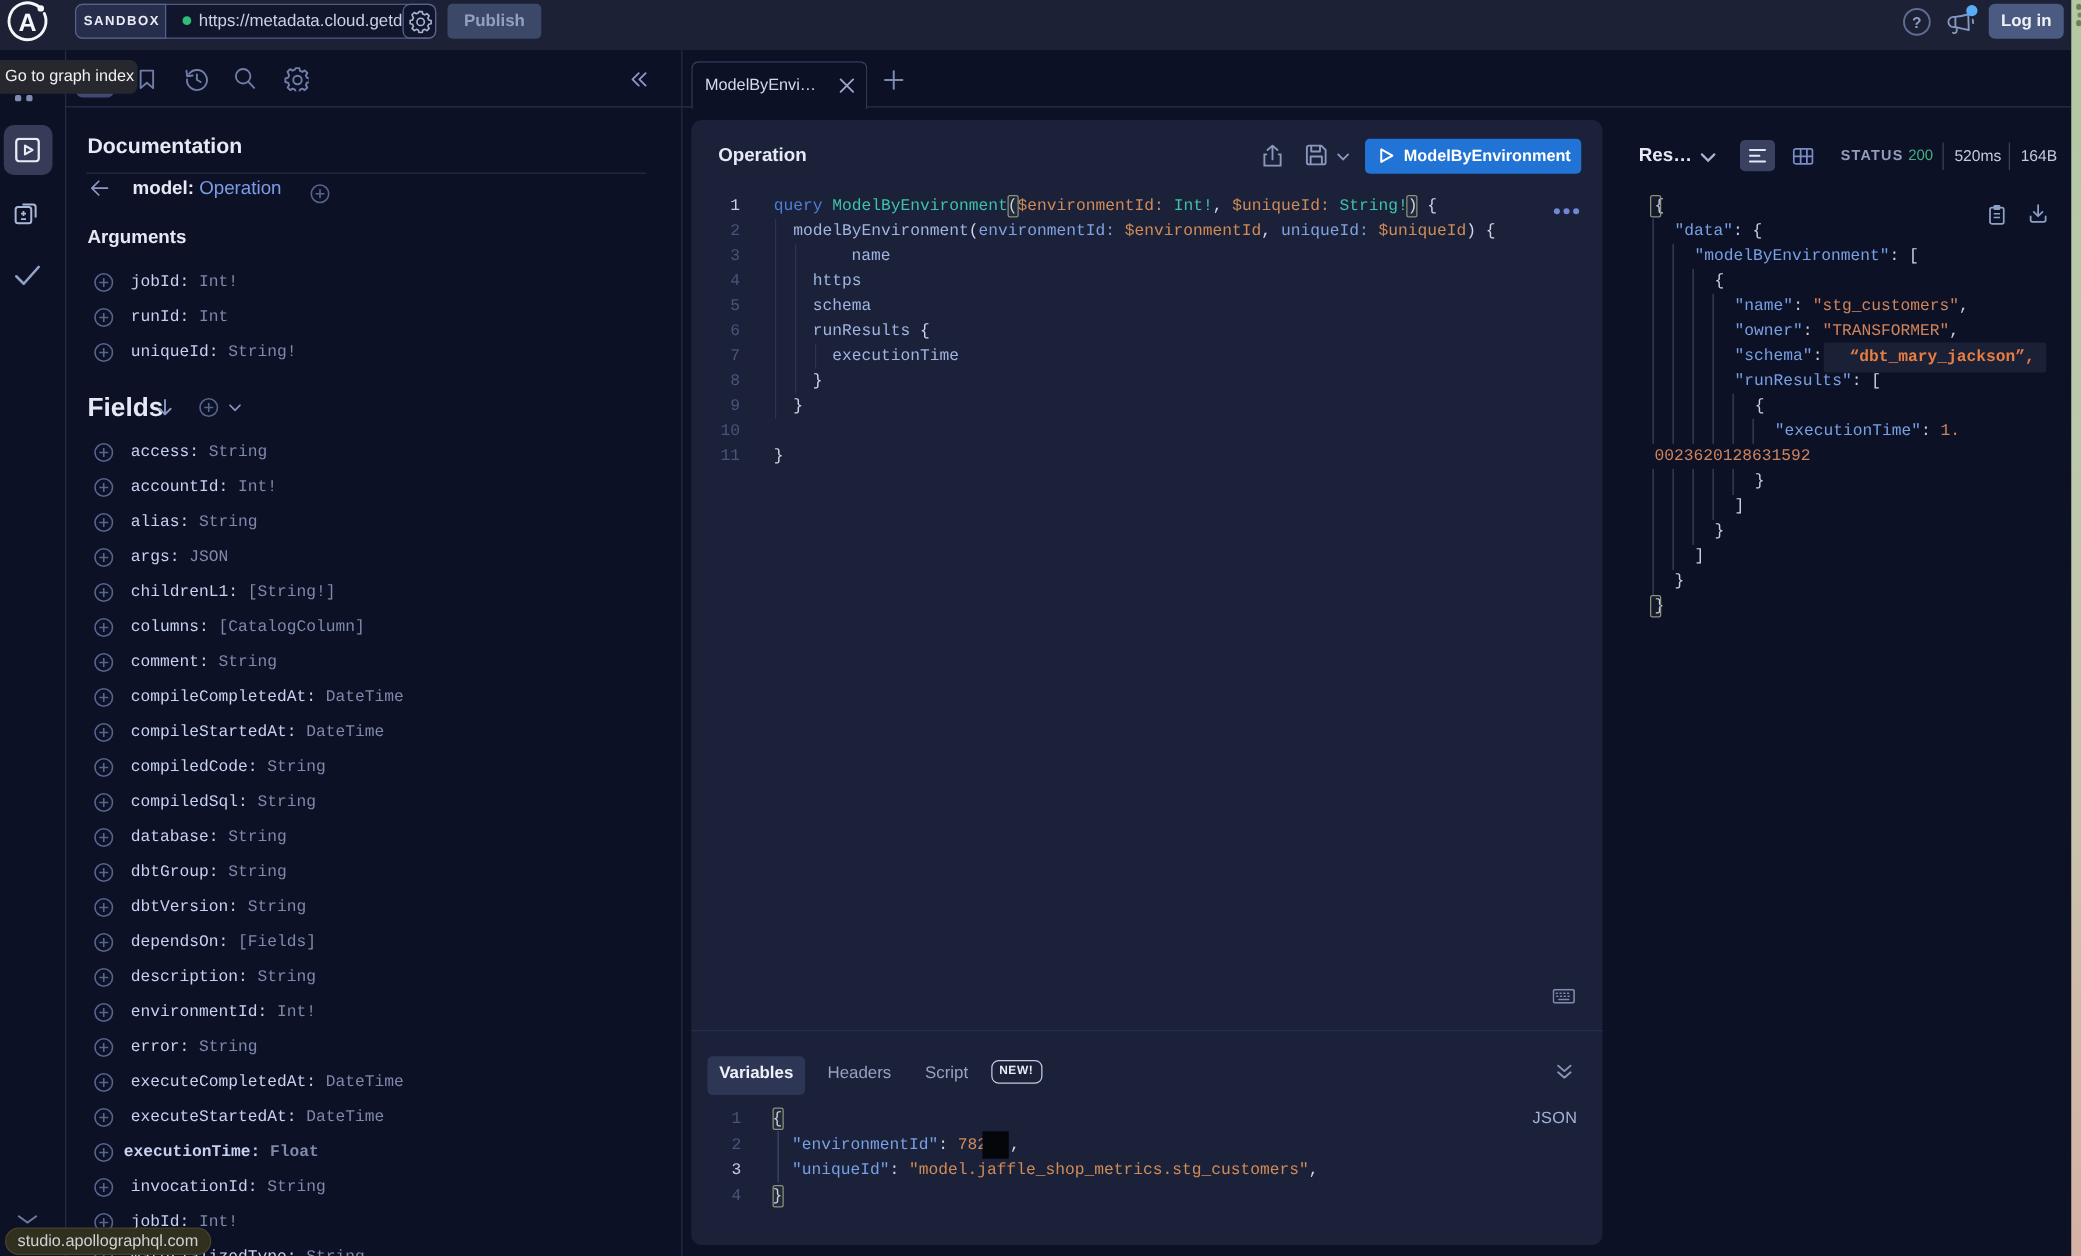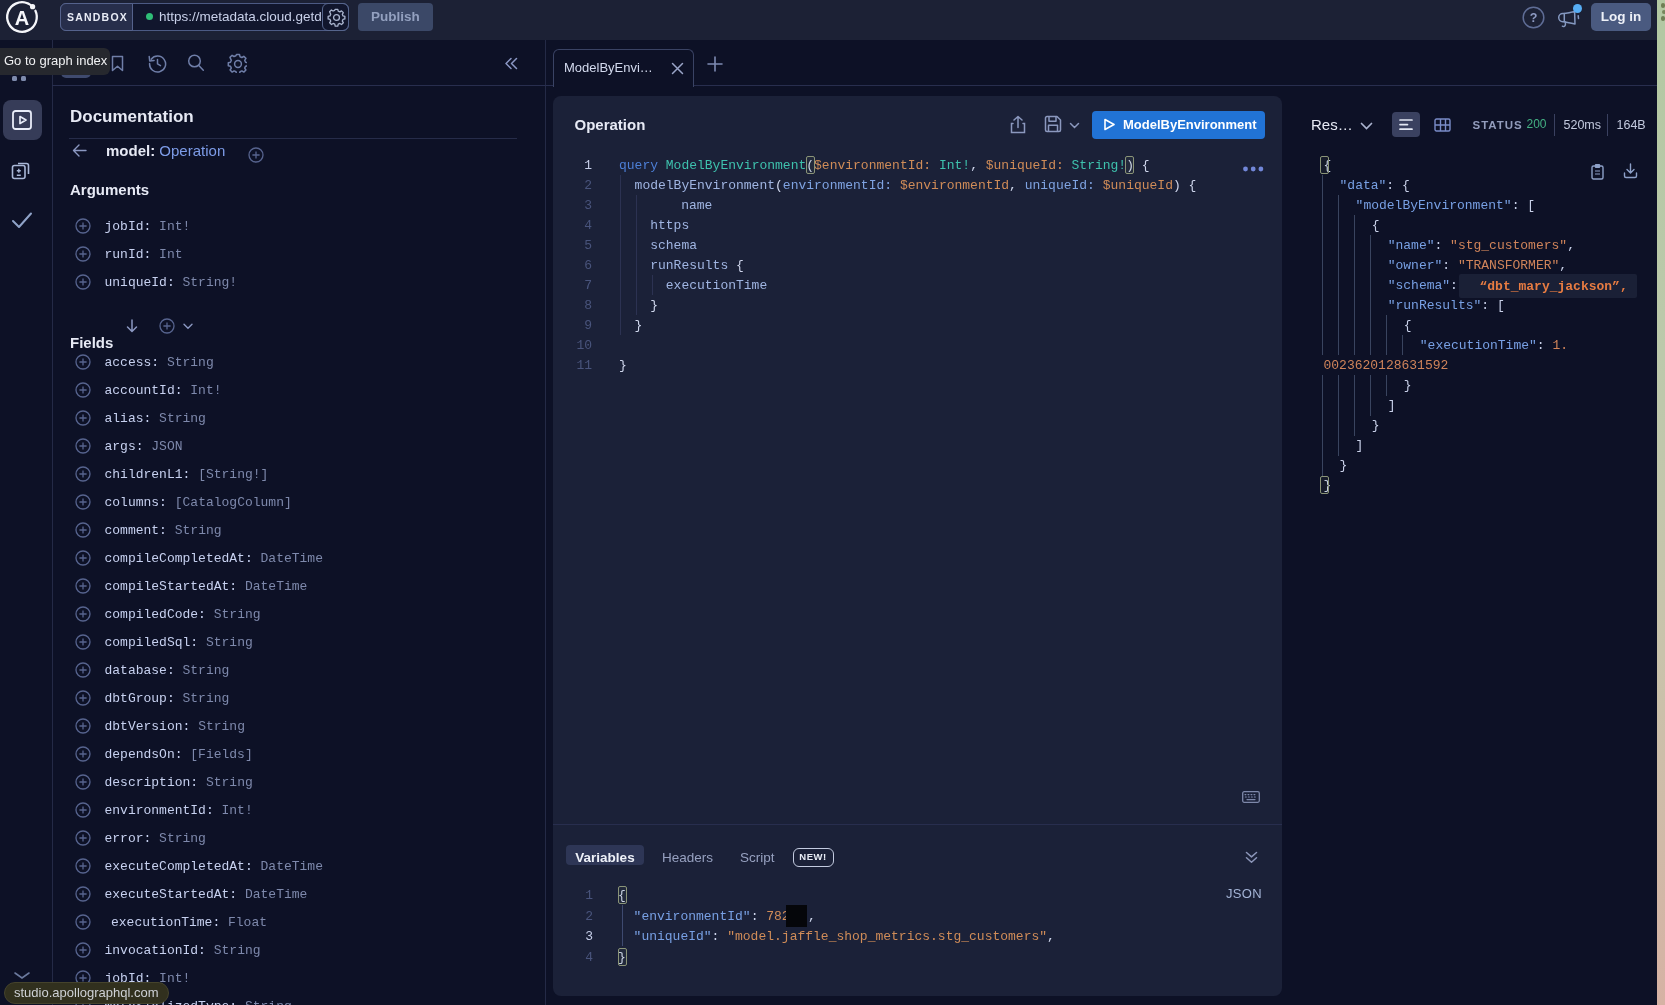--- a/index.html
+++ b/index.html
@@ -97,21 +97,21 @@
 <svg class="abs" style="left:74.5px;top:246.0px" width="16.0" height="16.0">
       <circle cx="8.0" cy="8.0" r="7.0" stroke="#57648f" stroke-width="1.3"></circle>
       <path d="M8.0 4.4v7.2M4.4 8.0h7.2" stroke="#57648f" stroke-width="1.3"></path>
     </svg>
     <div class="abs" style="left:104.5px;top:244px;"><span class="mono" style="color:#c7d1f0">runId:</span><span class="mono" style="color:#7e89ac"> Int</span></div>
 <svg class="abs" style="left:74.5px;top:274.0px" width="16.0" height="16.0">
       <circle cx="8.0" cy="8.0" r="7.0" stroke="#57648f" stroke-width="1.3"></circle>
       <path d="M8.0 4.4v7.2M4.4 8.0h7.2" stroke="#57648f" stroke-width="1.3"></path>
     </svg>
     <div class="abs" style="left:104.5px;top:272px;"><span class="mono" style="color:#c7d1f0">uniqueId:</span><span class="mono" style="color:#7e89ac"> String!</span></div>
-<div class="abs" style="left:70px;top:334px;font-size:15px;font-weight:bold;color:#e6e9f4;line-height:17px">Fields</div>
+<div class="abs" style="left:70px;top:318px;font-size:21px;font-weight:bold;color:#e6e9f4;line-height:17px">Fields</div>
 <svg class="abs" style="left:126px;top:319px;" width="12" height="14" viewBox="0 0 12 14" fill="none">
       <path d="M6 1v11M1.5 8L6 12.5 10.5 8" stroke="#8b98c2" stroke-width="1.5" stroke-linecap="round" stroke-linejoin="round"></path>
     </svg>
 <svg class="abs" style="left:159.0px;top:318.0px" width="16.0" height="16.0">
       <circle cx="8.0" cy="8.0" r="7.0" stroke="#57648f" stroke-width="1.3"></circle>
       <path d="M8.0 4.4v7.2M4.4 8.0h7.2" stroke="#57648f" stroke-width="1.3"></path>
     </svg>
 <svg class="abs" style="left:183px;top:323px;" width="10" height="7" viewBox="0 0 10 7" fill="none">
       <path d="M1 1.2l4 4 4-4" stroke="#8b98c2" stroke-width="1.4" stroke-linecap="round"></path>
     </svg>
@@ -212,21 +212,21 @@
     <div class="abs" style="left:104.5px;top:856px;"><span class="mono" style="color:#c7d1f0">executeCompletedAt:</span><span class="mono" style="color:#7e89ac"> DateTime</span></div>
 <svg class="abs" style="left:74.5px;top:886.0px" width="16.0" height="16.0">
       <circle cx="8.0" cy="8.0" r="7.0" stroke="#57648f" stroke-width="1.3"></circle>
       <path d="M8.0 4.4v7.2M4.4 8.0h7.2" stroke="#57648f" stroke-width="1.3"></path>
     </svg>
     <div class="abs" style="left:104.5px;top:884px;"><span class="mono" style="color:#c7d1f0">executeStartedAt:</span><span class="mono" style="color:#7e89ac"> DateTime</span></div>
 <svg class="abs" style="left:74.5px;top:914.0px" width="16.0" height="16.0">
       <circle cx="8.0" cy="8.0" r="7.0" stroke="#57648f" stroke-width="1.3"></circle>
       <path d="M8.0 4.4v7.2M4.4 8.0h7.2" stroke="#57648f" stroke-width="1.3"></path>
     </svg>
-    <div class="abs" style="left:111px;top:912px;"><span class="mono" style="color:#c7d1f0">executionTime:</span><span class="mono" style="color:#7e89ac"> Float</span></div>
+    <div class="abs" style="left:99px;top:912px;font-weight:bold;"><span class="mono" style="color:#c7d1f0">executionTime:</span><span class="mono" style="color:#7e89ac"> Float</span></div>
 <svg class="abs" style="left:74.5px;top:942.0px" width="16.0" height="16.0">
       <circle cx="8.0" cy="8.0" r="7.0" stroke="#57648f" stroke-width="1.3"></circle>
       <path d="M8.0 4.4v7.2M4.4 8.0h7.2" stroke="#57648f" stroke-width="1.3"></path>
     </svg>
     <div class="abs" style="left:104.5px;top:940px;"><span class="mono" style="color:#c7d1f0">invocationId:</span><span class="mono" style="color:#7e89ac"> String</span></div>
 <svg class="abs" style="left:74.5px;top:970.0px" width="16.0" height="16.0">
       <circle cx="8.0" cy="8.0" r="7.0" stroke="#57648f" stroke-width="1.3"></circle>
       <path d="M8.0 4.4v7.2M4.4 8.0h7.2" stroke="#57648f" stroke-width="1.3"></path>
     </svg>
     <div class="abs" style="left:104.5px;top:968px;"><span class="mono" style="color:#c7d1f0">jobId:</span><span class="mono" style="color:#7e89ac"> Int!</span></div>
@@ -292,42 +292,42 @@
         <circle cx="3.5" cy="3" r="2.4" fill="#7287d8"></circle>
         <circle cx="11.2" cy="3" r="2.4" fill="#7287d8"></circle>
         <circle cx="18.9" cy="3" r="2.4" fill="#7287d8"></circle>
       </svg>
     </div>
 <svg class="abs" style="left:1242px;top:791px;" width="18" height="12" viewBox="0 0 18 12" fill="none">
       <rect x="0.7" y="0.7" width="16.6" height="10.6" rx="1.5" stroke="#7e88aa" stroke-width="1.3"></rect>
       <path d="M3 3.6h.9M6 3.6h.9M9 3.6h.9M12 3.6h.9M3.4 6h.9M6.4 6h.9M9.4 6h.9M12.4 6h.9M5 8.6h8" stroke="#7e88aa" stroke-width="1.2" stroke-linecap="round"></path>
     </svg>
 <div class="abs" style="left:552.5px;top:824px;width:729.5px;height:1px;background:#282e4e"></div>
-<div class="abs" style="left:566px;top:845px;width:78px;height:20px;background:#2e3656;border-radius:4px;text-align:center;line-height:25px;font-size:13.5px;font-weight:bold;color:#eef1f8">Variables</div>
+<div class="abs" style="left:566px;top:845px;width:78px;height:31px;background:#2e3656;border-radius:4px;text-align:center;line-height:25px;font-size:13.5px;font-weight:bold;color:#eef1f8">Variables</div>
 <div class="abs" style="left:662px;top:845px;height:25px;line-height:25px;font-size:13.5px;color:#97a1c0">Headers</div>
 <div class="abs" style="left:740px;top:845px;height:25px;line-height:25px;font-size:13.5px;color:#97a1c0">Script</div>
 <div class="abs" style="left:792.5px;top:847.5px;width:41px;height:19px;border:1.5px solid #c3cbe0;border-radius:6px;text-align:center;line-height:16px;font-size:9.5px;font-weight:bold;letter-spacing:.5px;color:#e8ecf5">NEW!</div>
 <svg class="abs" style="left:1244.5px;top:850.5px;" width="13" height="12.5" viewBox="0 0 13 12.5" fill="none">
       <path d="M1.5 1.5l5 4.4 5-4.4M1.5 6.8l5 4.4 5-4.4" stroke="#8b95b8" stroke-width="1.5" stroke-linecap="round" stroke-linejoin="round"></path>
     </svg>
 <div class="abs" style="left:1226px;top:885.5px;width:32px;text-align:right;font-size:13px;color:#a4b4d6;letter-spacing:.3px">JSON</div>
 <div class="abs" style="left:618.0px;top:885px;"><span class="mono"><span style="color:#cfd6ec">{</span></span></div>
 <div class="abs" style="left:553px;top:885px;width:40px;text-align:right;"><span class="mono" style="color:#49547c">1</span></div>
 <div class="abs" style="left:633.6px;top:905.5px;"><span class="mono"><span style="color:#78a0e4">"environmentId"</span><span style="color:#cfd6ec">: </span><span style="color:#d08c58">782</span></span></div>
 <div class="abs" style="left:553px;top:905.5px;width:40px;text-align:right;"><span class="mono" style="color:#49547c">2</span></div>
 <div class="abs" style="left:633.6px;top:926px;"><span class="mono"><span style="color:#78a0e4">"uniqueId"</span><span style="color:#cfd6ec">: </span><span style="color:#d08c58">"model.jaffle_shop_metrics.stg_customers"</span><span style="color:#cfd6ec">,</span></span></div>
 <div class="abs" style="left:553px;top:926px;width:40px;text-align:right;"><span class="mono" style="color:#c6cee8">3</span></div>
 <div class="abs" style="left:618.0px;top:946.5px;"><span class="mono"><span style="color:#cfd6ec">}</span></span></div>
 <div class="abs" style="left:553px;top:946.5px;width:40px;text-align:right;"><span class="mono" style="color:#49547c">4</span></div>
 <div class="abs" style="left:786px;top:905px;width:20.5px;height:22px;background:#05060a"></div>
 <div class="abs" style="left:808px;top:905.5px;"><span class="mono"><span style="color:#cfd6ec">,</span></span></div>
 <div class="abs" style="left:621.5px;top:905px;width:1.5px;height:41px;background:#3e4a70"></div>
 <div class="abs" style="left:618px;top:886px;width:9px;height:18px;border:1px solid #8a9478;border-radius:2px;background:rgba(130,150,95,0.07)"></div>
 <div class="abs" style="left:618px;top:947.5px;width:9px;height:18px;border:1px solid #8a9478;border-radius:2px;background:rgba(130,150,95,0.07)"></div>
-<div class="abs" style="left:1311px;top:116px;font-size:15px;font-weight:normal;color:#e7eaf5;line-height:17px">Res…</div>
+<div class="abs" style="left:1311px;top:116px;font-size:15px;font-weight:bold;color:#e7eaf5;line-height:17px">Res…</div>
 <svg class="abs" style="left:1360px;top:122px;" width="13" height="9" viewBox="0 0 13 9" fill="none">
       <path d="M1.5 1.5l5 5 5-5" stroke="#aab3cf" stroke-width="1.7" stroke-linecap="round"></path>
     </svg>
 <div class="abs" style="left:1392px;top:112px;width:28px;height:25px;background:#3a4160;border-radius:4px"></div>
 <svg class="abs" style="left:1399px;top:119px;" width="14" height="12" viewBox="0 0 14 12" fill="none">
       <path d="M1 1h12M1 5.6h7.5M1 10.2h12" stroke="#e3e8f4" stroke-width="1.7" stroke-linecap="round"></path>
     </svg>
 <svg class="abs" style="left:1434px;top:118px;" width="17" height="14" viewBox="0 0 17 14" fill="none">
       <rect x="1" y="1" width="15" height="12" rx="1.5" stroke="#7a8cc8" stroke-width="1.4"></rect>
       <path d="M1 7h15M6.5 1v12M11.5 1v12" stroke="#7a8cc8" stroke-width="1.4"></path>

